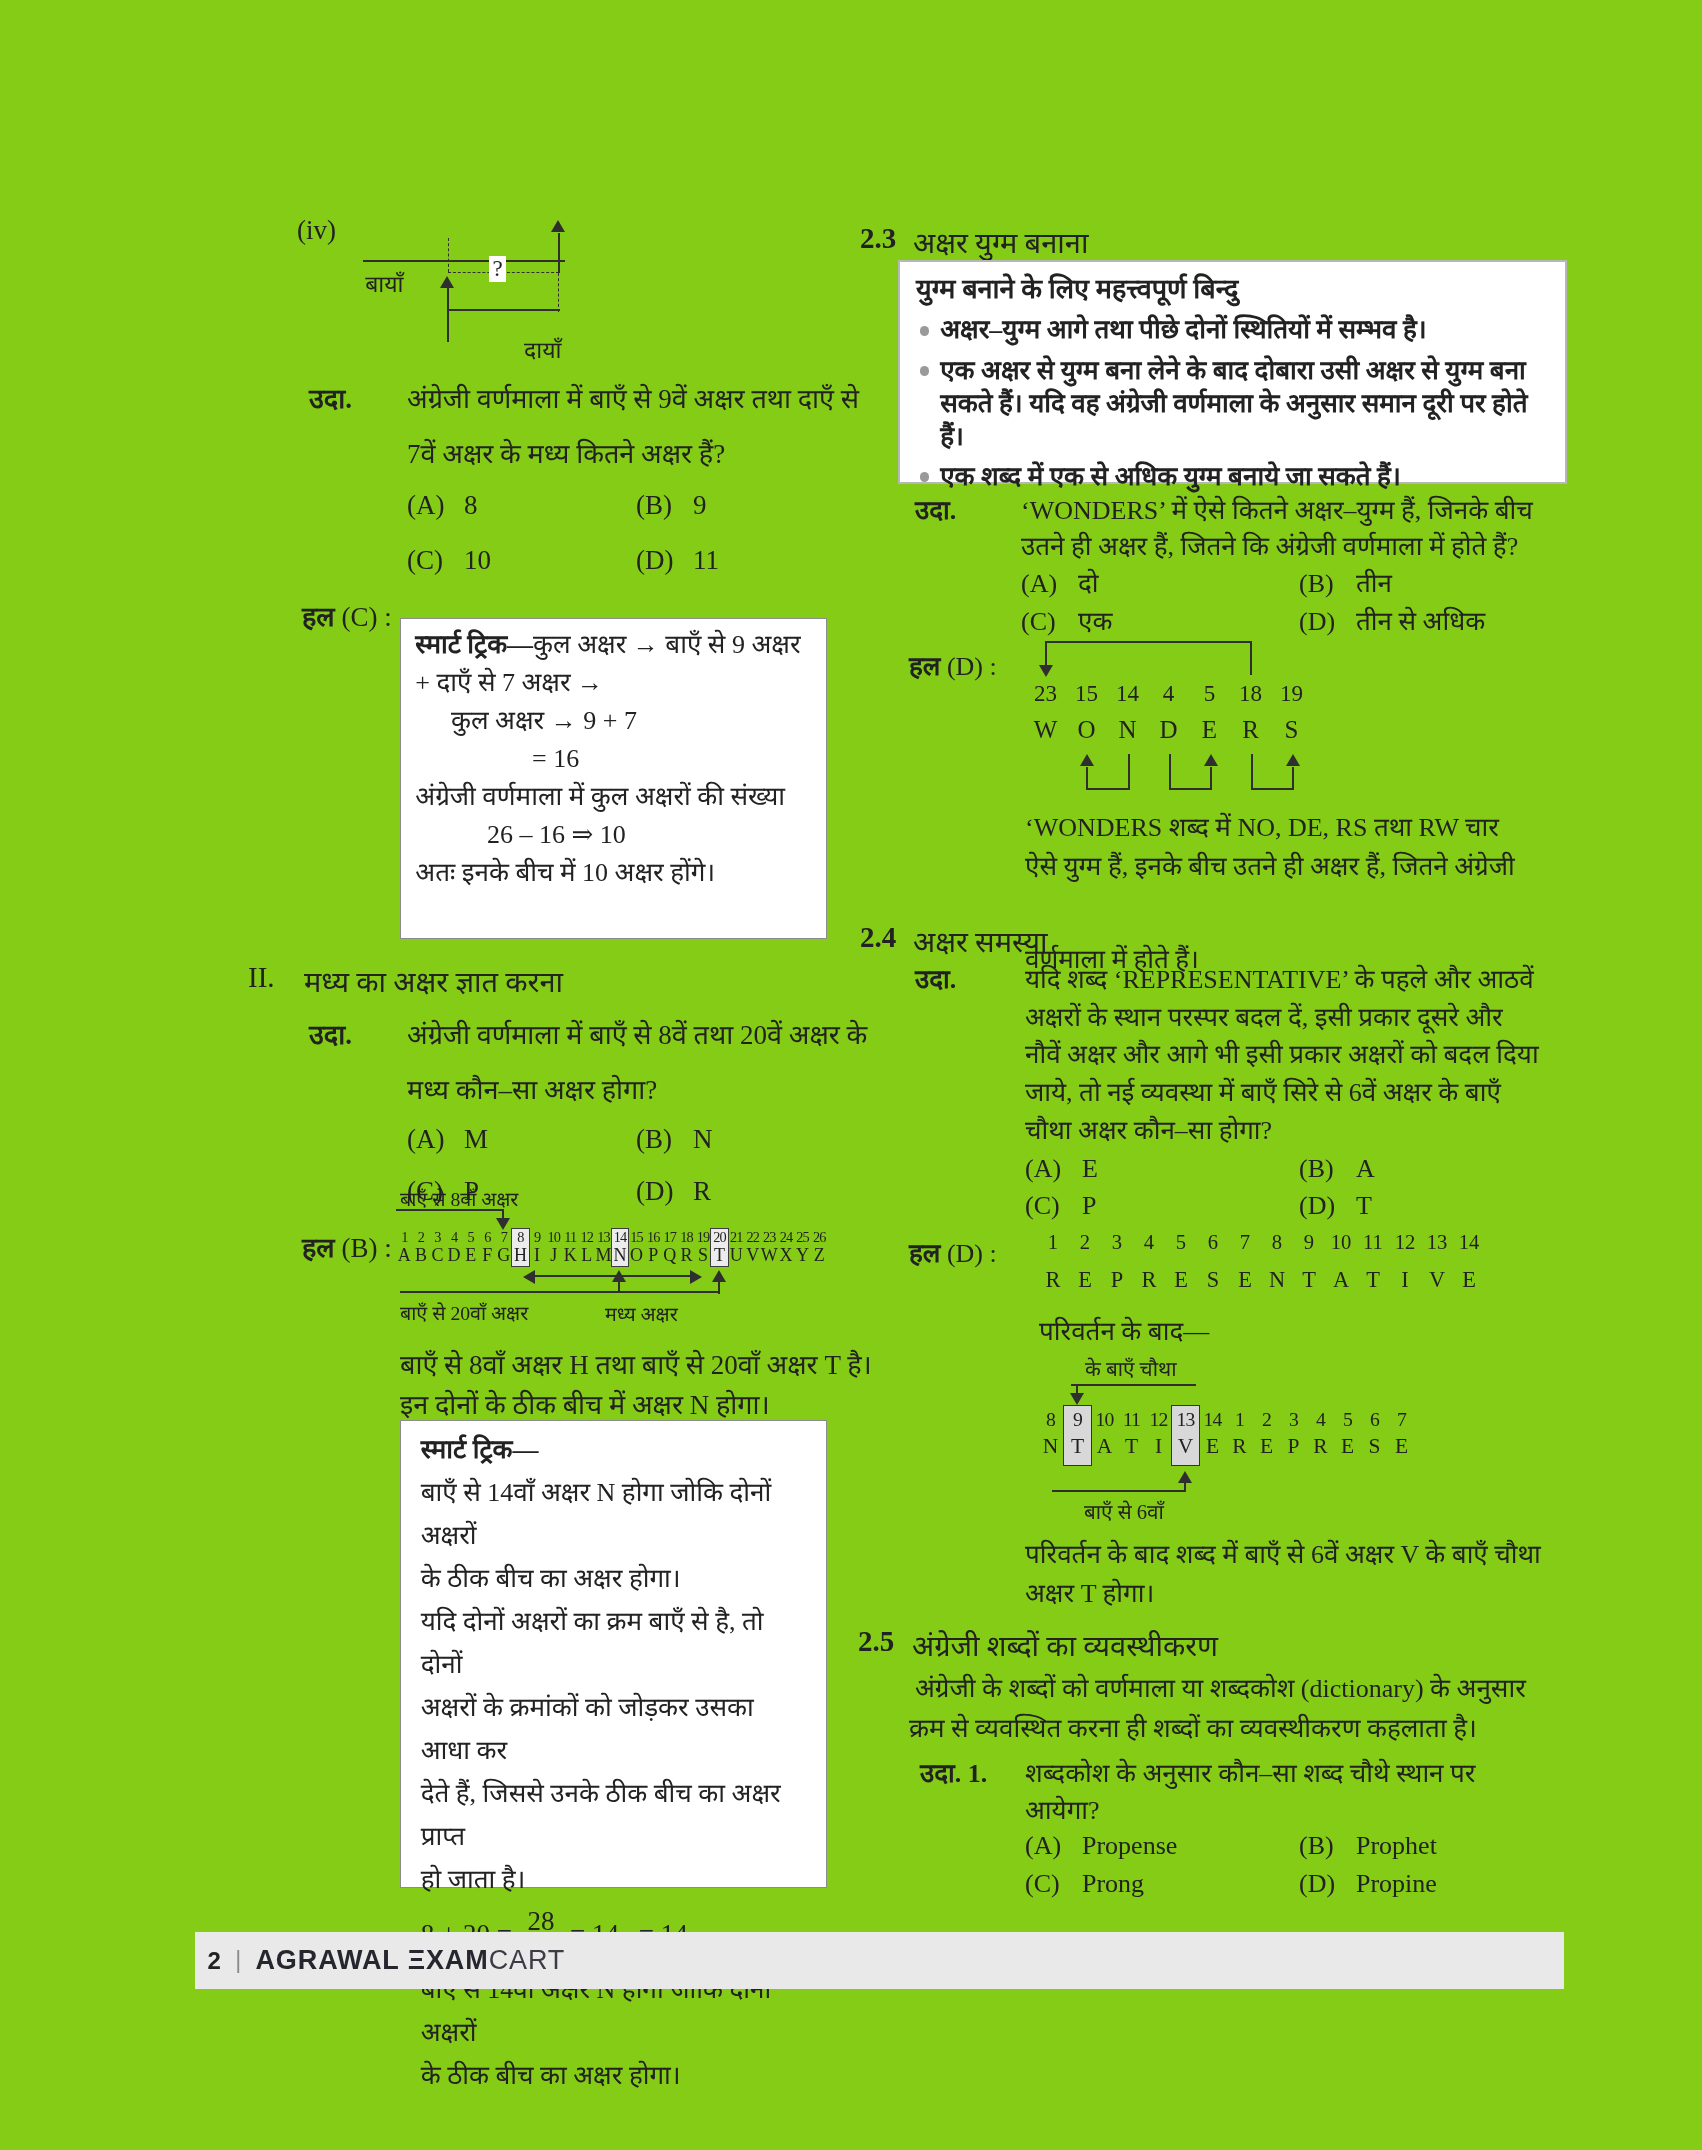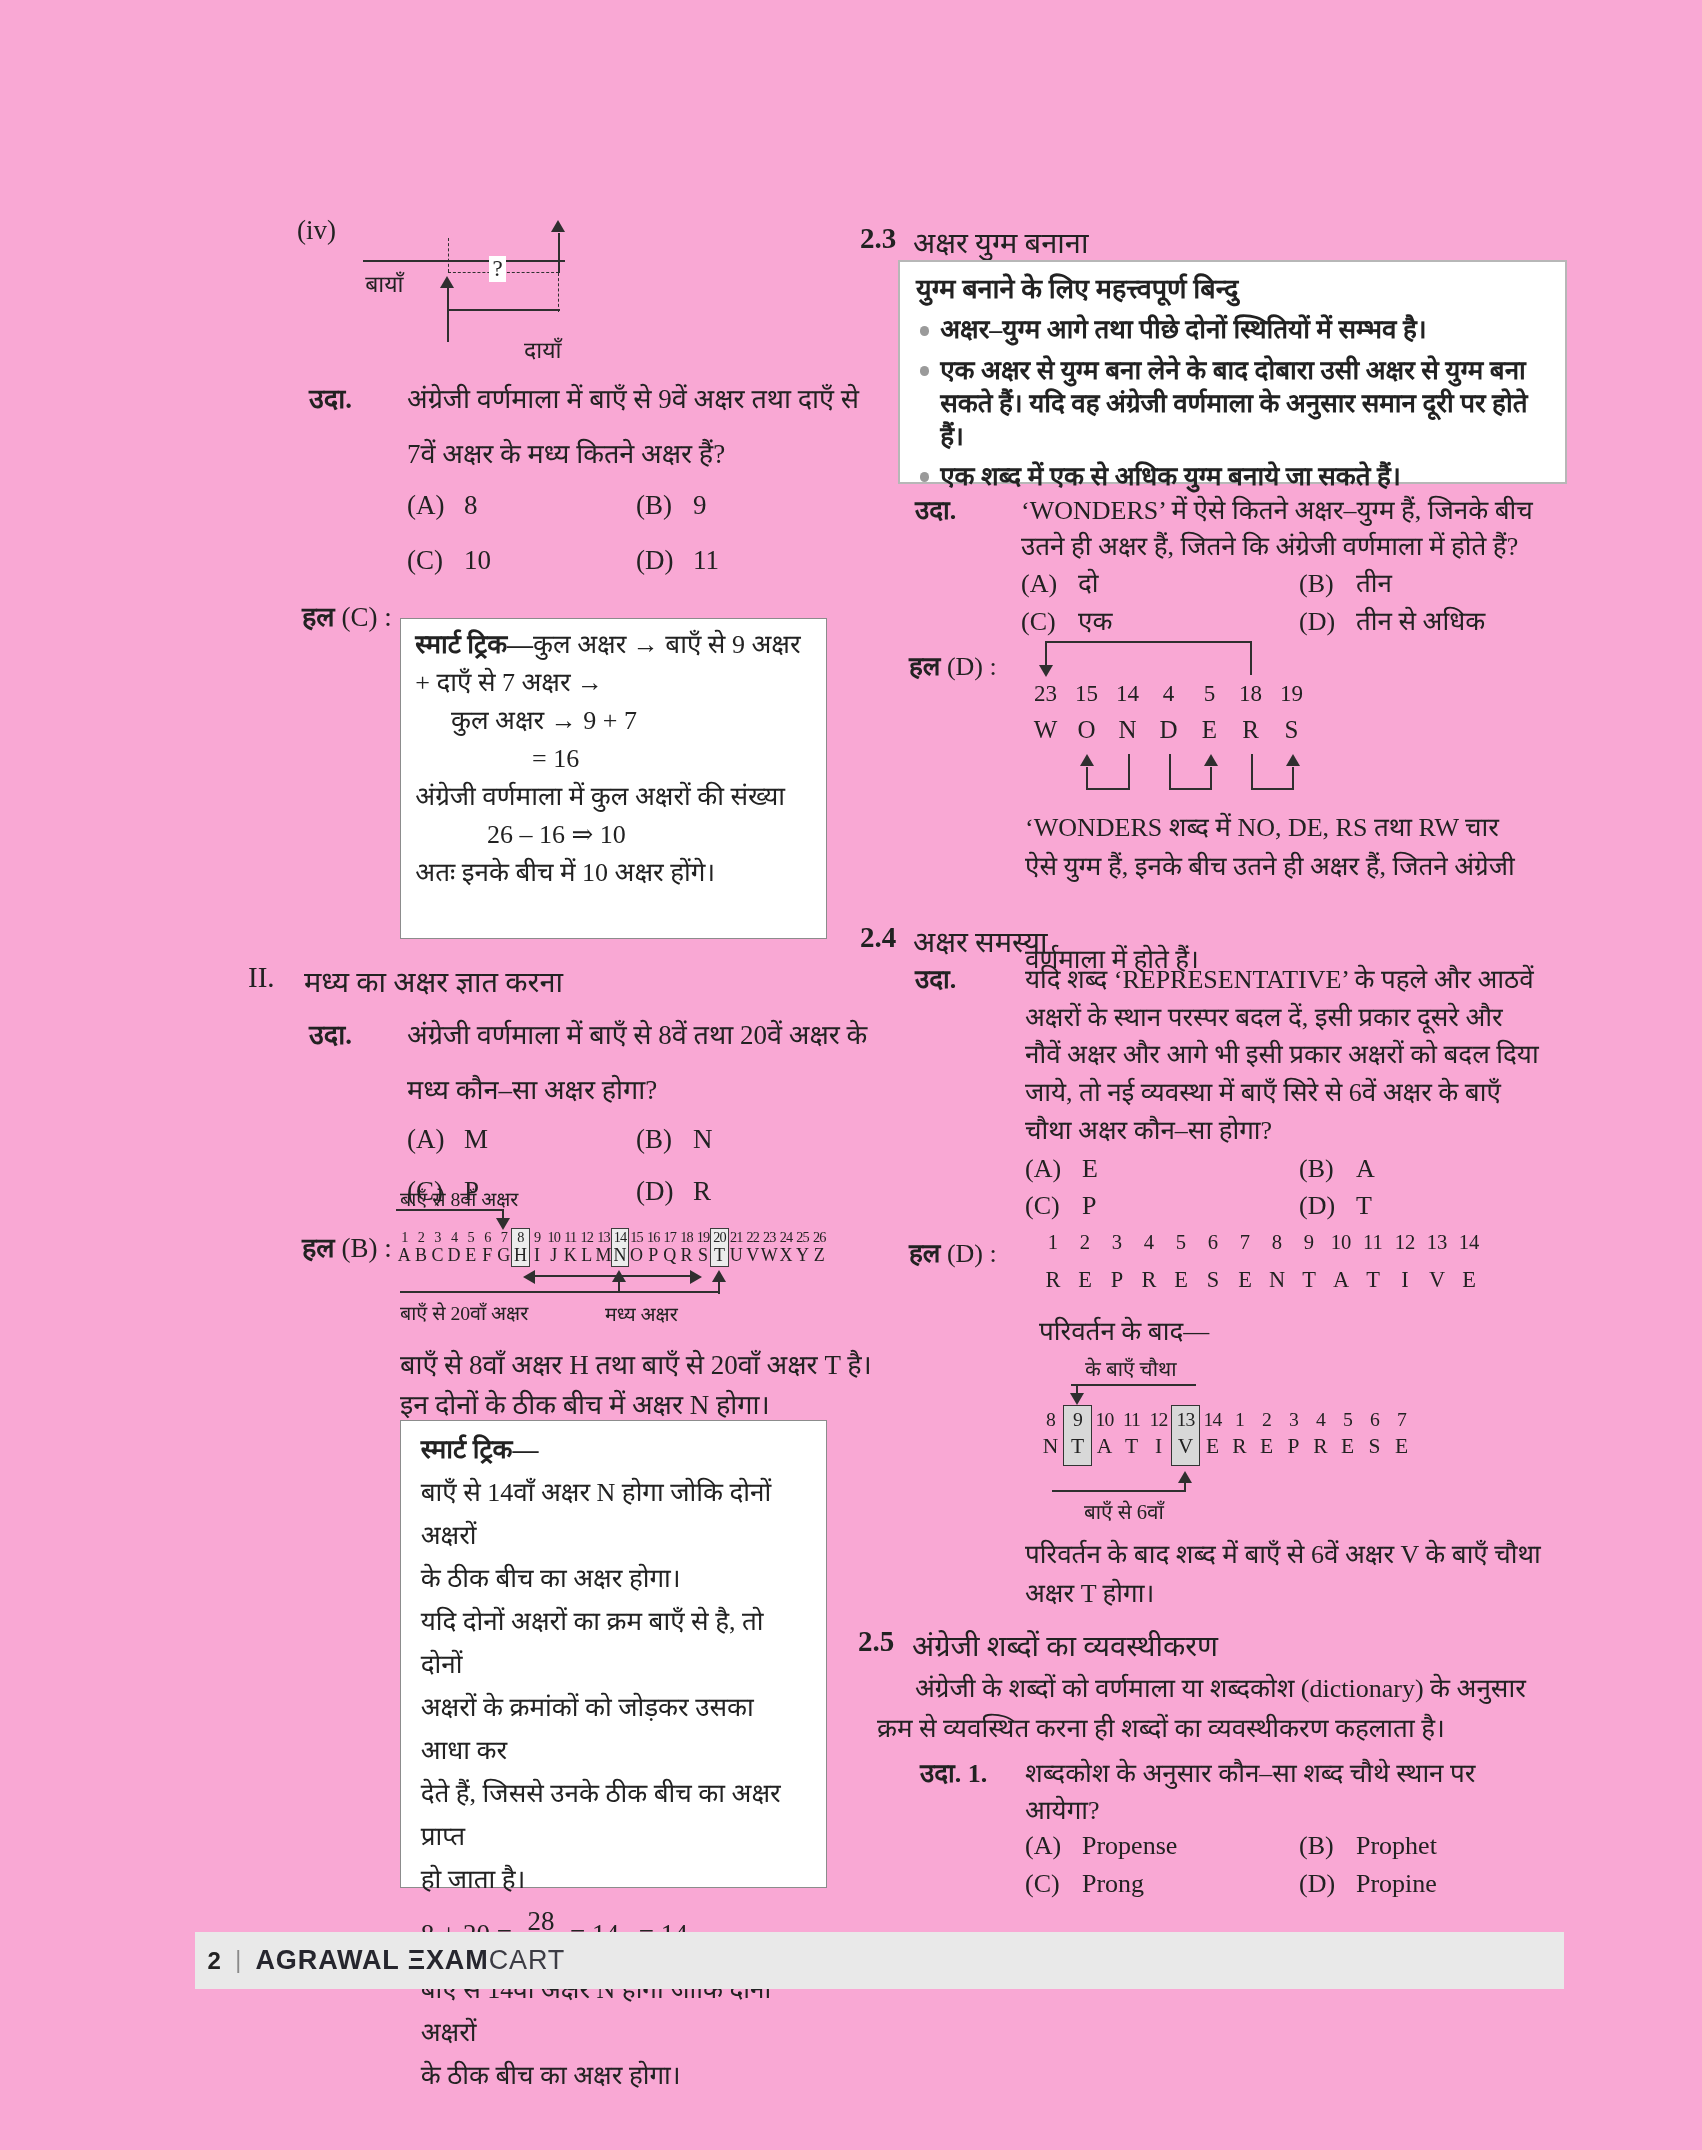--- a/index.html
+++ b/index.html
@@ -1,16 +1,16 @@
 <!DOCTYPE html>
 <html style="font-size:14.3px"><head>
 <meta charset="utf-8">
 <style>
   html,body{margin:0;padding:0;background:#fff;}
-  .page{position:relative;width:1703px;height:2150px;background:#f9a8d4;overflow:hidden;
+  .page{position:relative;width:1703px;height:2150px;background:#84cc16;overflow:hidden;
         font-family:"Liberation Serif","DejaVu Serif",serif;color:#222;}
   .t{position:absolute;white-space:nowrap;}
   .b{font-weight:bold;}
   .lt{font-size:27px;}          
   .rt{font-size:26px;}          
   .sec{font-size:29px;}
   .sm{font-size:19.7px;}
   .wrap{white-space:normal;font-weight:bold;}
   .ok{display:inline-block;min-width:57px;}
   .hline{position:absolute;height:1.8px;background:#2f2f2f;}
@@ -471,21 +471,21 @@
   <div class="vline" style="left:1184px;top:1482px;height:9.9px"></div>
   <div class="hline" style="left:1052px;top:1490px;width:133px"></div>
   <div class="t" style="left:1084px;top:1497px;font-size:20.6px">बाएँ से 6वाँ</div>
 
   <div class="t rt" style="left:1025px;top:1535px">परिवर्तन के बाद शब्द में बाएँ से 6वें अक्षर V के बाएँ चौथा</div>
   <div class="t rt" style="left:1025px;top:1574px">अक्षर T होगा।</div>
 
   <div class="t sec b" style="left:858px;top:1625px">2.5</div>
   <div class="t sec" style="left:912px;top:1625px">अंग्रेजी शब्दों का व्यवस्थीकरण</div>
   <div class="t rt" style="left:915px;top:1669px">अंग्रेजी के शब्दों को वर्णमाला या शब्दकोश (dictionary) के अनुसार</div>
-  <div class="t rt" style="left:877px;top:1709px">क्रम से व्यवस्थित करना ही शब्दों का व्यवस्थीकरण कहलाता है।</div>
+  <div class="t rt" style="left:909px;top:1709px">क्रम से व्यवस्थित करना ही शब्दों का व्यवस्थीकरण कहलाता है।</div>
 
   <div class="t rt b" style="left:920px;top:1754px">उदा. 1.</div>
   <div class="t rt" style="left:1025px;top:1754px">शब्दकोश के अनुसार कौन–सा शब्द चौथे स्थान पर</div>
   <div class="t rt" style="left:1025px;top:1791px">आयेगा?</div>
   <div class="t rt" style="left:1025px;top:1831px"><span class="ok">(A)</span><span>Propense</span></div>
   <div class="t rt" style="left:1299px;top:1831px"><span class="ok">(B)</span><span>Prophet</span></div>
   <div class="t rt" style="left:1025px;top:1869px"><span class="ok">(C)</span><span>Prong</span></div>
   <div class="t rt" style="left:1299px;top:1869px"><span class="ok">(D)</span><span>Propine</span></div>
 
   <div class="footer-bar" style="left:195px;top:1932px;width:1369px;height:57px">

